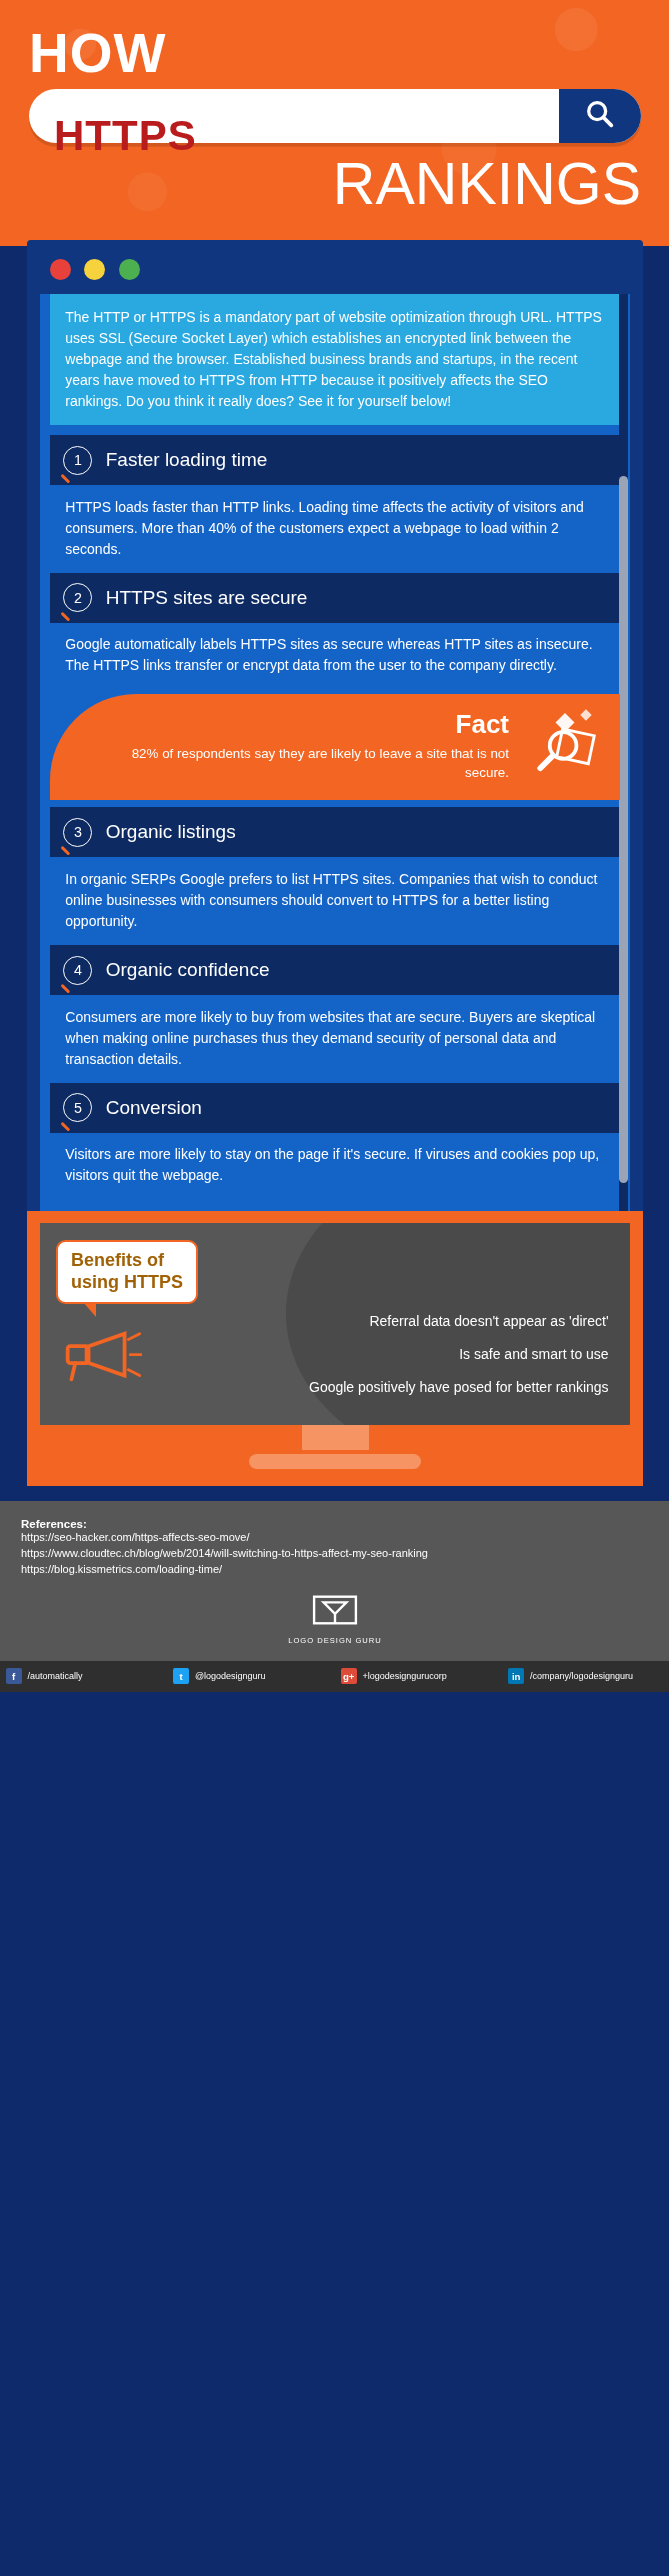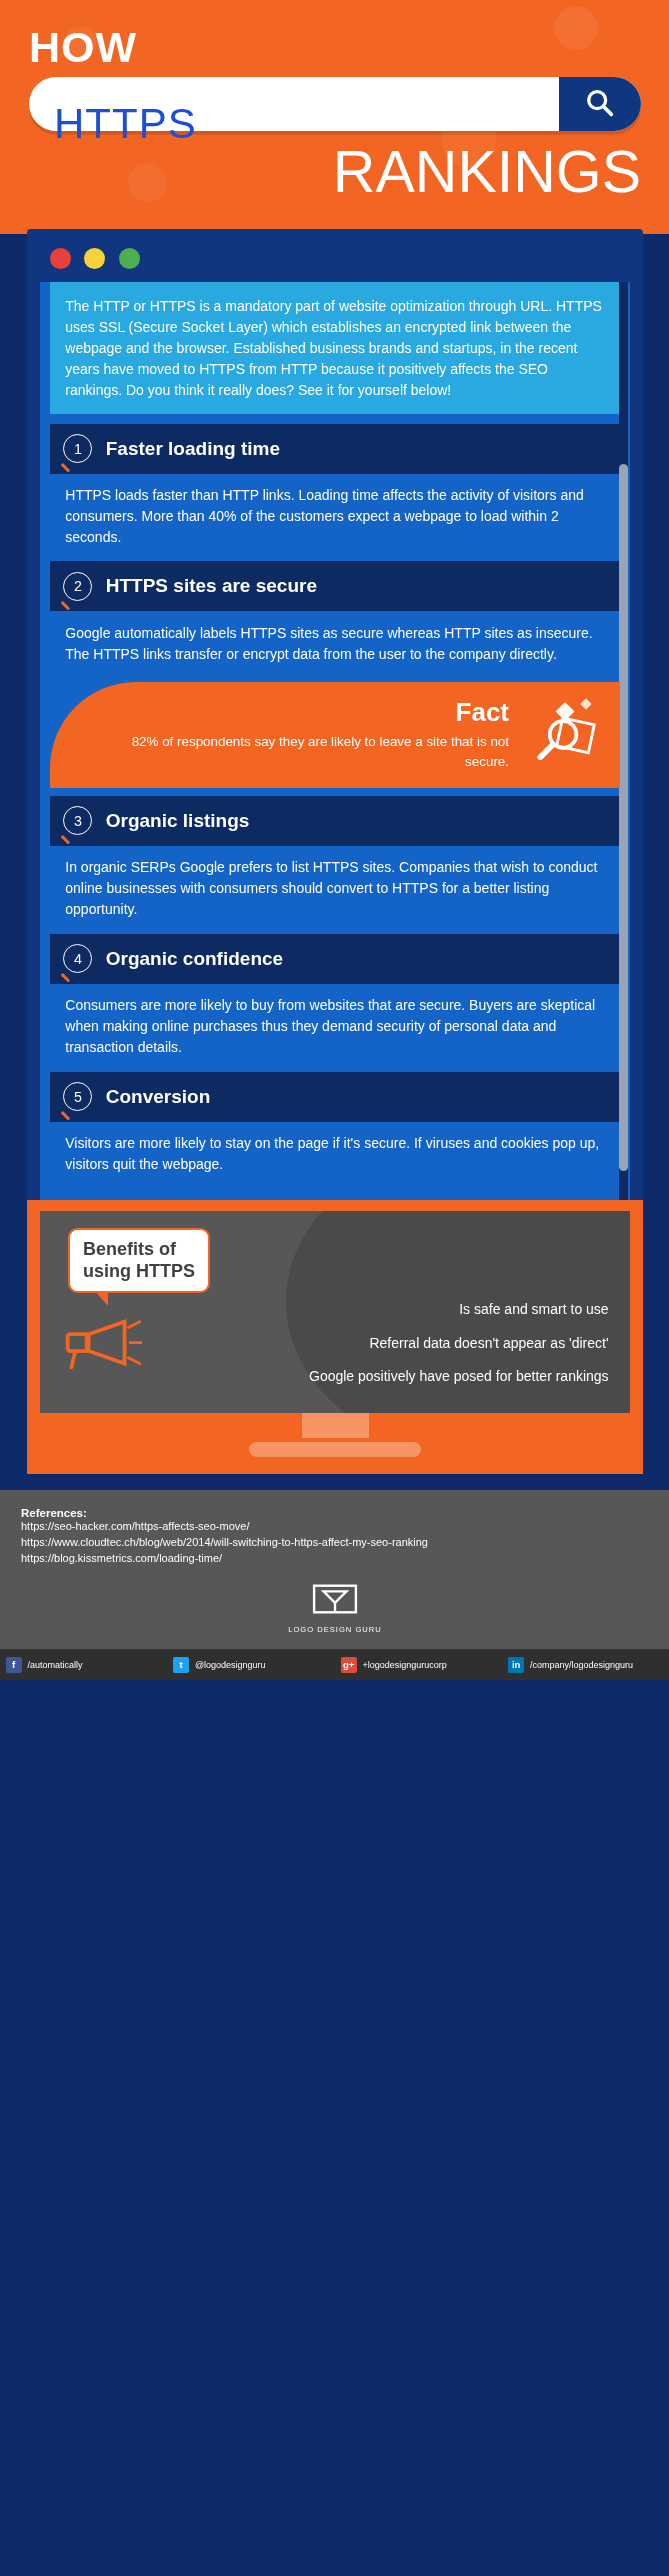--- a/index.html
+++ b/index.html
@@ -24,42 +24,42 @@
     inset: 0;
     background-image:
       radial-gradient(circle at 12% 18%, rgba(255,255,255,0.07) 0 15.3px, transparent 16px),
       radial-gradient(circle at 86% 12%, rgba(255,255,255,0.07) 0 21px, transparent 22px),
       radial-gradient(circle at 70% 60%, rgba(255,255,255,0.05) 0 27px, transparent 28px),
       radial-gradient(circle at 22% 78%, rgba(255,255,255,0.05) 0 19px, transparent 20px);
     pointer-events: none;
   }
   .h-how {
     color: #ffffff;
-    font-size: 43px;
+    font-size: 55px;
     font-weight: bold;
     letter-spacing: 1px;
     line-height: 0.95;
     position: relative;
     z-index: 2;
   }
   .search-bar {
     margin-top: 9.6px;
     height: 54px;
     background: #ffffff;
     border-radius: 27px;
     display: flex;
     align-items: center;
     position: relative;
     z-index: 2;
     box-shadow: 0 3.8px 0 rgba(0,0,0,0.12);
   }
   .search-bar .term {
-    color: #1d4ed8;
+    color: #b91c1c;
     font-size: 42px;
-    font-weight: normal;
+    font-weight: bold;
     padding-left: 25px;
     letter-spacing: 1px;
     flex: 1;
     margin-top: 40px;
   }
   .search-btn {
     width: 82px; height: 54px;
     background: #10367f;
     border-radius: 0 27px 27px 0;
     display: flex; align-items: center; justify-content: center;
@@ -180,21 +180,21 @@
     position: absolute;
     left: -4.8px; bottom: -6.7px;
     width: 10.5px; height: 2.9px;
     background: #f26522;
     transform: rotate(45deg);
     border-radius: 1.9px;
   }
   .sec-title {
     color: #ffffff;
     font-size: 19px;
-    font-weight: bold;
+    font-weight: normal;
   }
   .sec-body {
     color: #ffffff;
     font-size: 14px;
     line-height: 1.5;
     padding: 11.5px 15.3px 13.4px 15.3px;
     margin: 0 9.6px;
     background: #1464c8;
   }
 
@@ -249,26 +249,25 @@
     border-radius: 50%;
     background: #4a4a4a;
   }
   .callout {
     position: relative;
     z-index: 2;
     display: inline-block;
     background: #ffffff;
     border: 2.9px solid #f26522;
     border-radius: 9.6px;
-    color: #404040;
+    color: #a16207;
     font-size: 18px;
     font-weight: bold;
     line-height: 1.2;
     padding: 8.6px 13.4px;
-    margin-left: 12px;
   }
   .callout::after {
     content: "";
     position: absolute;
     left: 25px; bottom: -15.3px;
     border-left: 13.4px solid transparent;
     border-right: 0 solid transparent;
     border-top: 15.3px solid #f26522;
   }
   .megaphone { position: absolute; left: 13.4px; top: 107px; z-index: 2; }
@@ -421,22 +420,22 @@
       <svg width="88" height="55" viewBox="0 0 92 58">
         <polygon points="34,18 74,4 74,48 34,34" fill="none" stroke="#f26522" stroke-width="4"></polygon>
         <rect x="14" y="17" width="22" height="18" rx="3" fill="none" stroke="#f26522" stroke-width="4"></rect>
         <line x1="78" y1="10" x2="90" y2="4" stroke="#f26522" stroke-width="3" stroke-linecap="round"></line>
         <line x1="80" y1="26" x2="92" y2="26" stroke="#f26522" stroke-width="3" stroke-linecap="round"></line>
         <line x1="78" y1="42" x2="90" y2="48" stroke="#f26522" stroke-width="3" stroke-linecap="round"></line>
         <line x1="22" y1="35" x2="18" y2="52" stroke="#f26522" stroke-width="4" stroke-linecap="round"></line>
       </svg>
     </div>
 
+    <div class="benefit">Referral data doesn't appear as 'direct'</div>
     <div class="benefit">Is safe and smart to use</div>
-    <div class="benefit">Referral data doesn't appear as 'direct'</div>
     <div class="benefit">Google positively have posed for better rankings</div>
   </div>
 </div>
 <div class="monitor-stand">
   <div class="stand-neck"></div>
   <div class="stand-base"></div>
 </div>
 
 <div class="footer">
   <div class="ref-title">References:</div>

